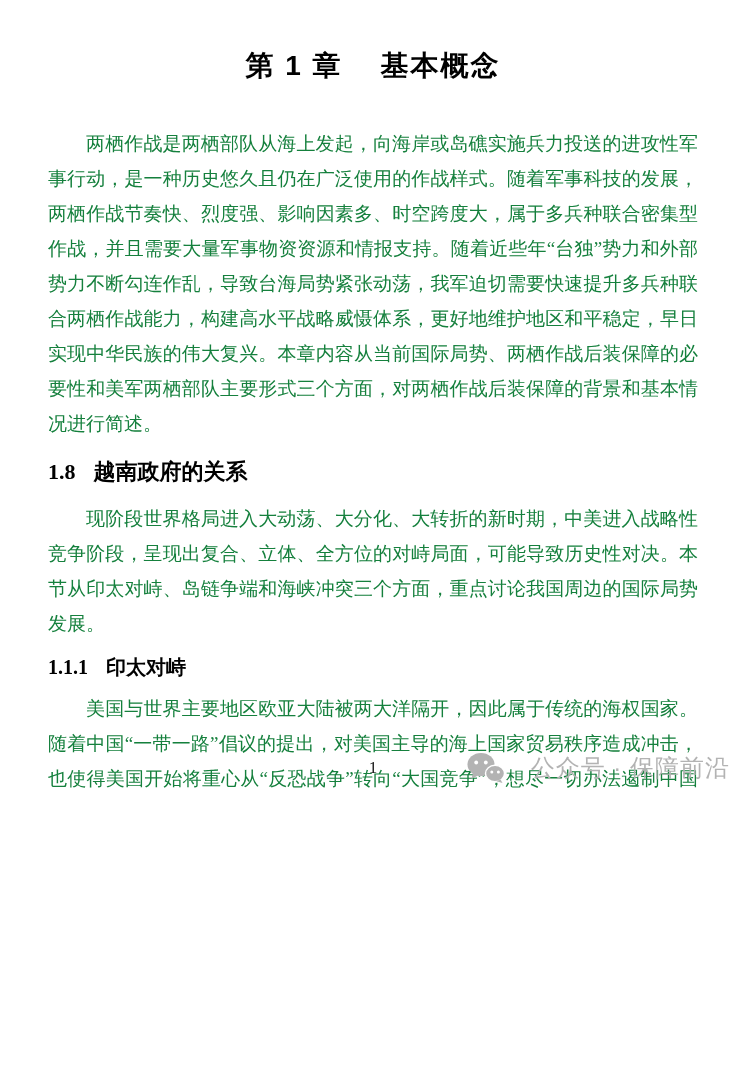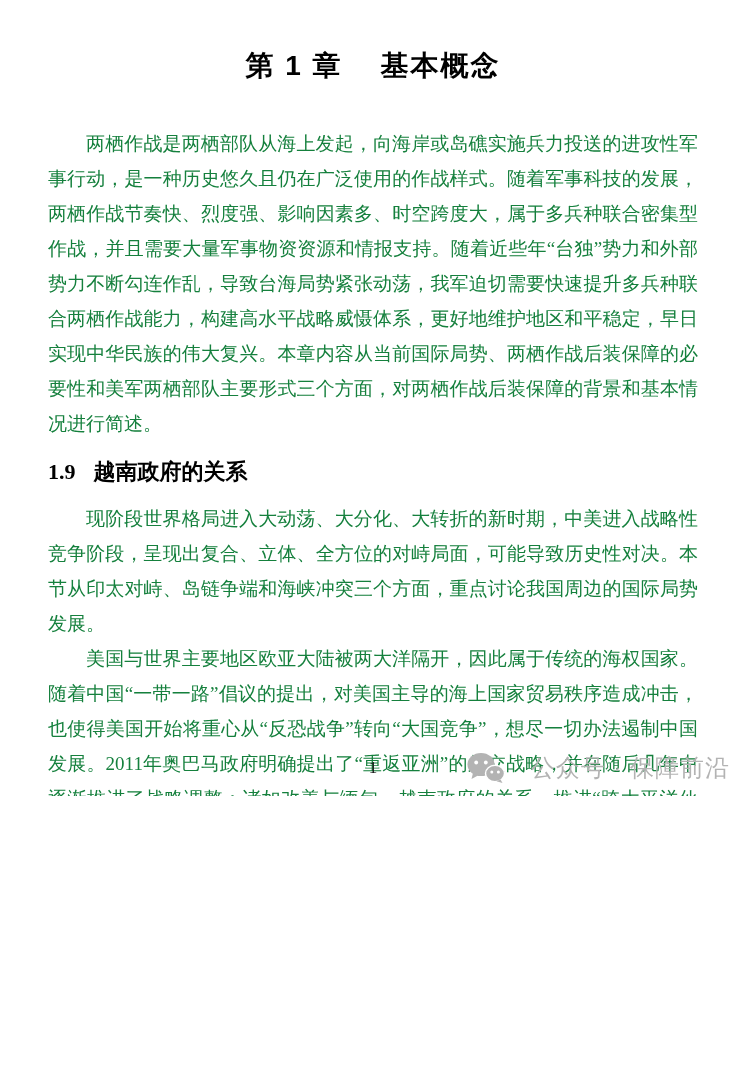--- a/index.html
+++ b/index.html
@@ -90,24 +90,25 @@
 </head>
 <body>
 
 <div class="page">
   <div class="content">
 
     <h1 class="chapter-title"><span class="chapter-number">第 1 章</span><span>基本概念</span></h1>
 
     <p class="body-para">两栖作战是两栖部队从海上发起，向海岸或岛礁实施兵力投送的进攻性军事行动，是一种历史悠久且仍在广泛使用的作战样式。随着军事科技的发展，两栖作战节奏快、烈度强、影响因素多、时空跨度大，属于多兵种联合密集型作战，并且需要大量军事物资资源和情报支持。随着近些年“台独”势力和外部势力不断勾连作乱，导致台海局势紧张动荡，我军迫切需要快速提升多兵种联合两栖作战能力，构建高水平战略威慑体系，更好地维护地区和平稳定，早日实现中华民族的伟大复兴。本章内容从当前国际局势、两栖作战后装保障的必要性和美军两栖部队主要形式三个方面，对两栖作战后装保障的背景和基本情况进行简述。</p>
 
-    <h2 class="h-sec"><span class="h-num">1.9</span><span>越南政府的关系</span></h2>
+    <h2 class="h-sec"><span class="h-num">1.8</span><span>越南政府的关系</span></h2>
 
     <p class="body-para">现阶段世界格局进入大动荡、大分化、大转折的新时期，中美进入战略性竞争阶段，呈现出复合、立体、全方位的对峙局面，可能导致历史性对决。本节从印太对峙、岛链争端和海峡冲突三个方面，重点讨论我国周边的国际局势发展。</p>
 
+    <h3 class="h-sub"><span class="h-num">1.1.1</span><span>印太对峙</span></h3>
 
     <p class="body-para">美国与世界主要地区欧亚大陆被两大洋隔开，因此属于传统的海权国家。随着中国“一带一路”倡议的提出，对美国主导的海上国家贸易秩序造成冲击，也使得美国开始将重心从“反恐战争”转向“大国竞争”，想尽一切办法遏制中国发展。2011年奥巴马政府明确提出了“重返亚洲”的外交战略，并在随后几年中逐渐推进了战略调整：诸如改善与缅甸、越南政府的关系、推进“跨太平洋伙伴关系”组织谈判、强化美澳军事同盟关系、增加在临近中国的军事基地的常规和战略力量部署等等；2017年特朗普上台后，发布的《国家安全战略》中明确了“立足大国竞争”的战略，直接发起经济战，挥起对我国经济制裁的“大棒”，对华为等代表中国制造业的公司进行不择手段的打压，甚至叫嚣要与中国全面“脱钩”；2021年拜登政府基本延续了前任政府的“大国竞争”战略导向，并将印太地区锚定为中美战略博弈的核心场域，意图通过政治、军事、经济、外交、科技、人文等多领域的政策协同展开全方位对华竞争。自“印太战略”提出以来，美国</p>
 
   </div>
 
   <div class="page-number">1</div>
 
   <div class="watermark">
     <span>
       <svg width="38" height="32" viewBox="0 0 38 32" xmlns="http://www.w3.org/2000/svg">

